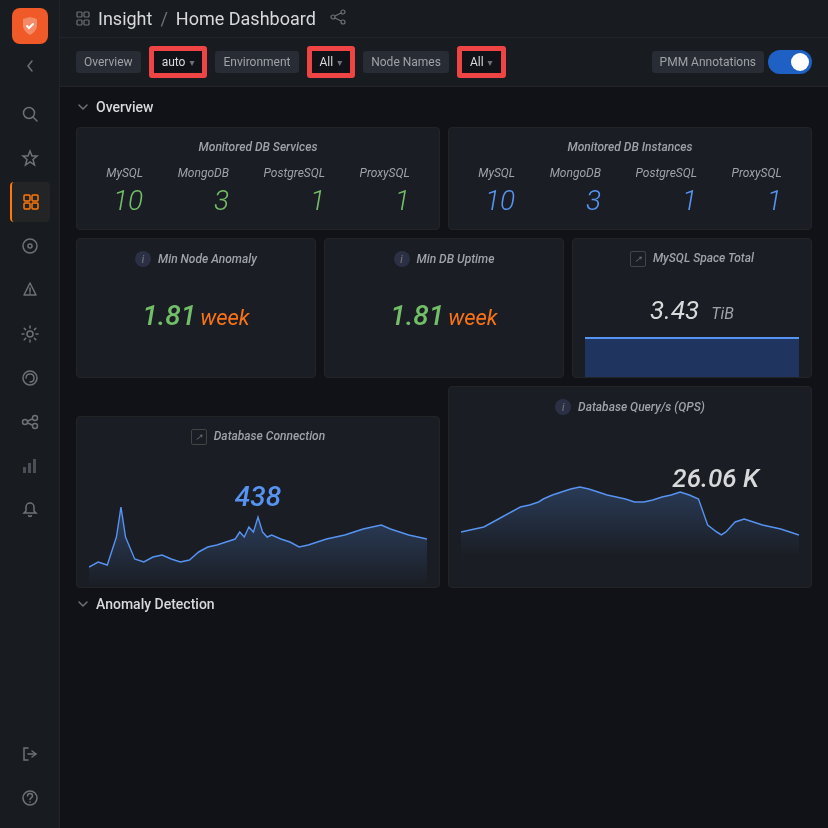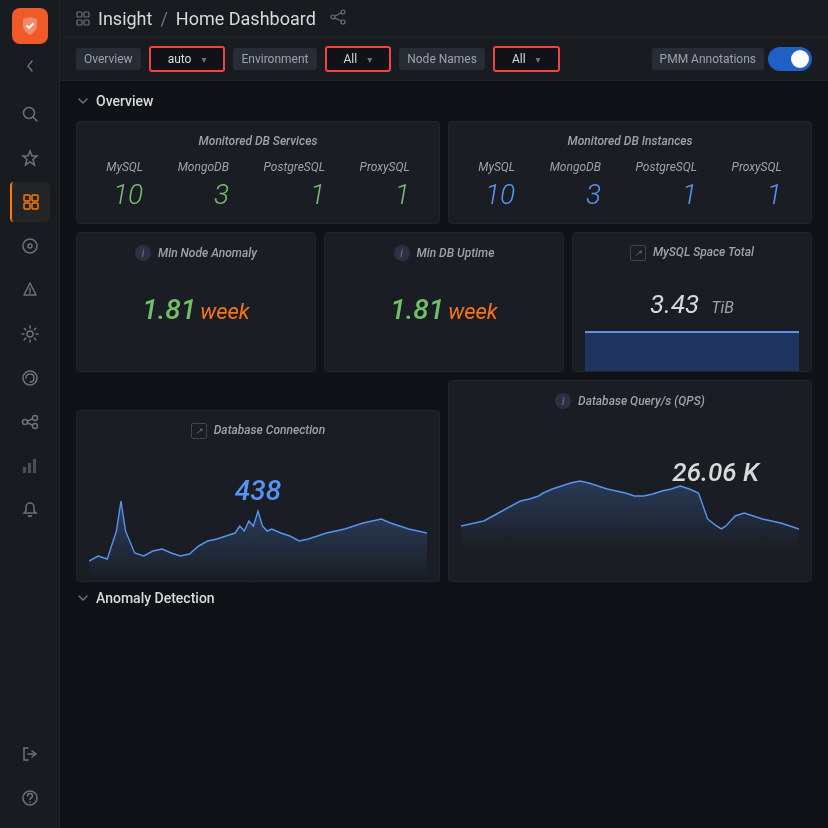--- a/index.html
+++ b/index.html
@@ -108,24 +108,24 @@
     .filter-label {
       font-size: 12px;
       color: #9fa3a8;
       padding: 4px 8px;
       border-radius: 3px;
       background: #282c34;
     }
     .filter-dropdown {
       display: flex;
       align-items: center;
-      gap: 10px;
-      padding: 4px 17px;
+      gap: 4px;
+      padding: 4px 8px;
       background: #111217;
-      border: 2px solid #ef4444;
+      border: 5px solid #ef4444;
       border-radius: 3px;
       cursor: pointer;
       color: #d8d9da;
       font-size: 12px;
     }
     .filter-dropdown .chevron { color: #6e7178; font-size: 10px; }
     .toggle-container {
       display: flex;
       align-items: center;
       gap: 4px;

